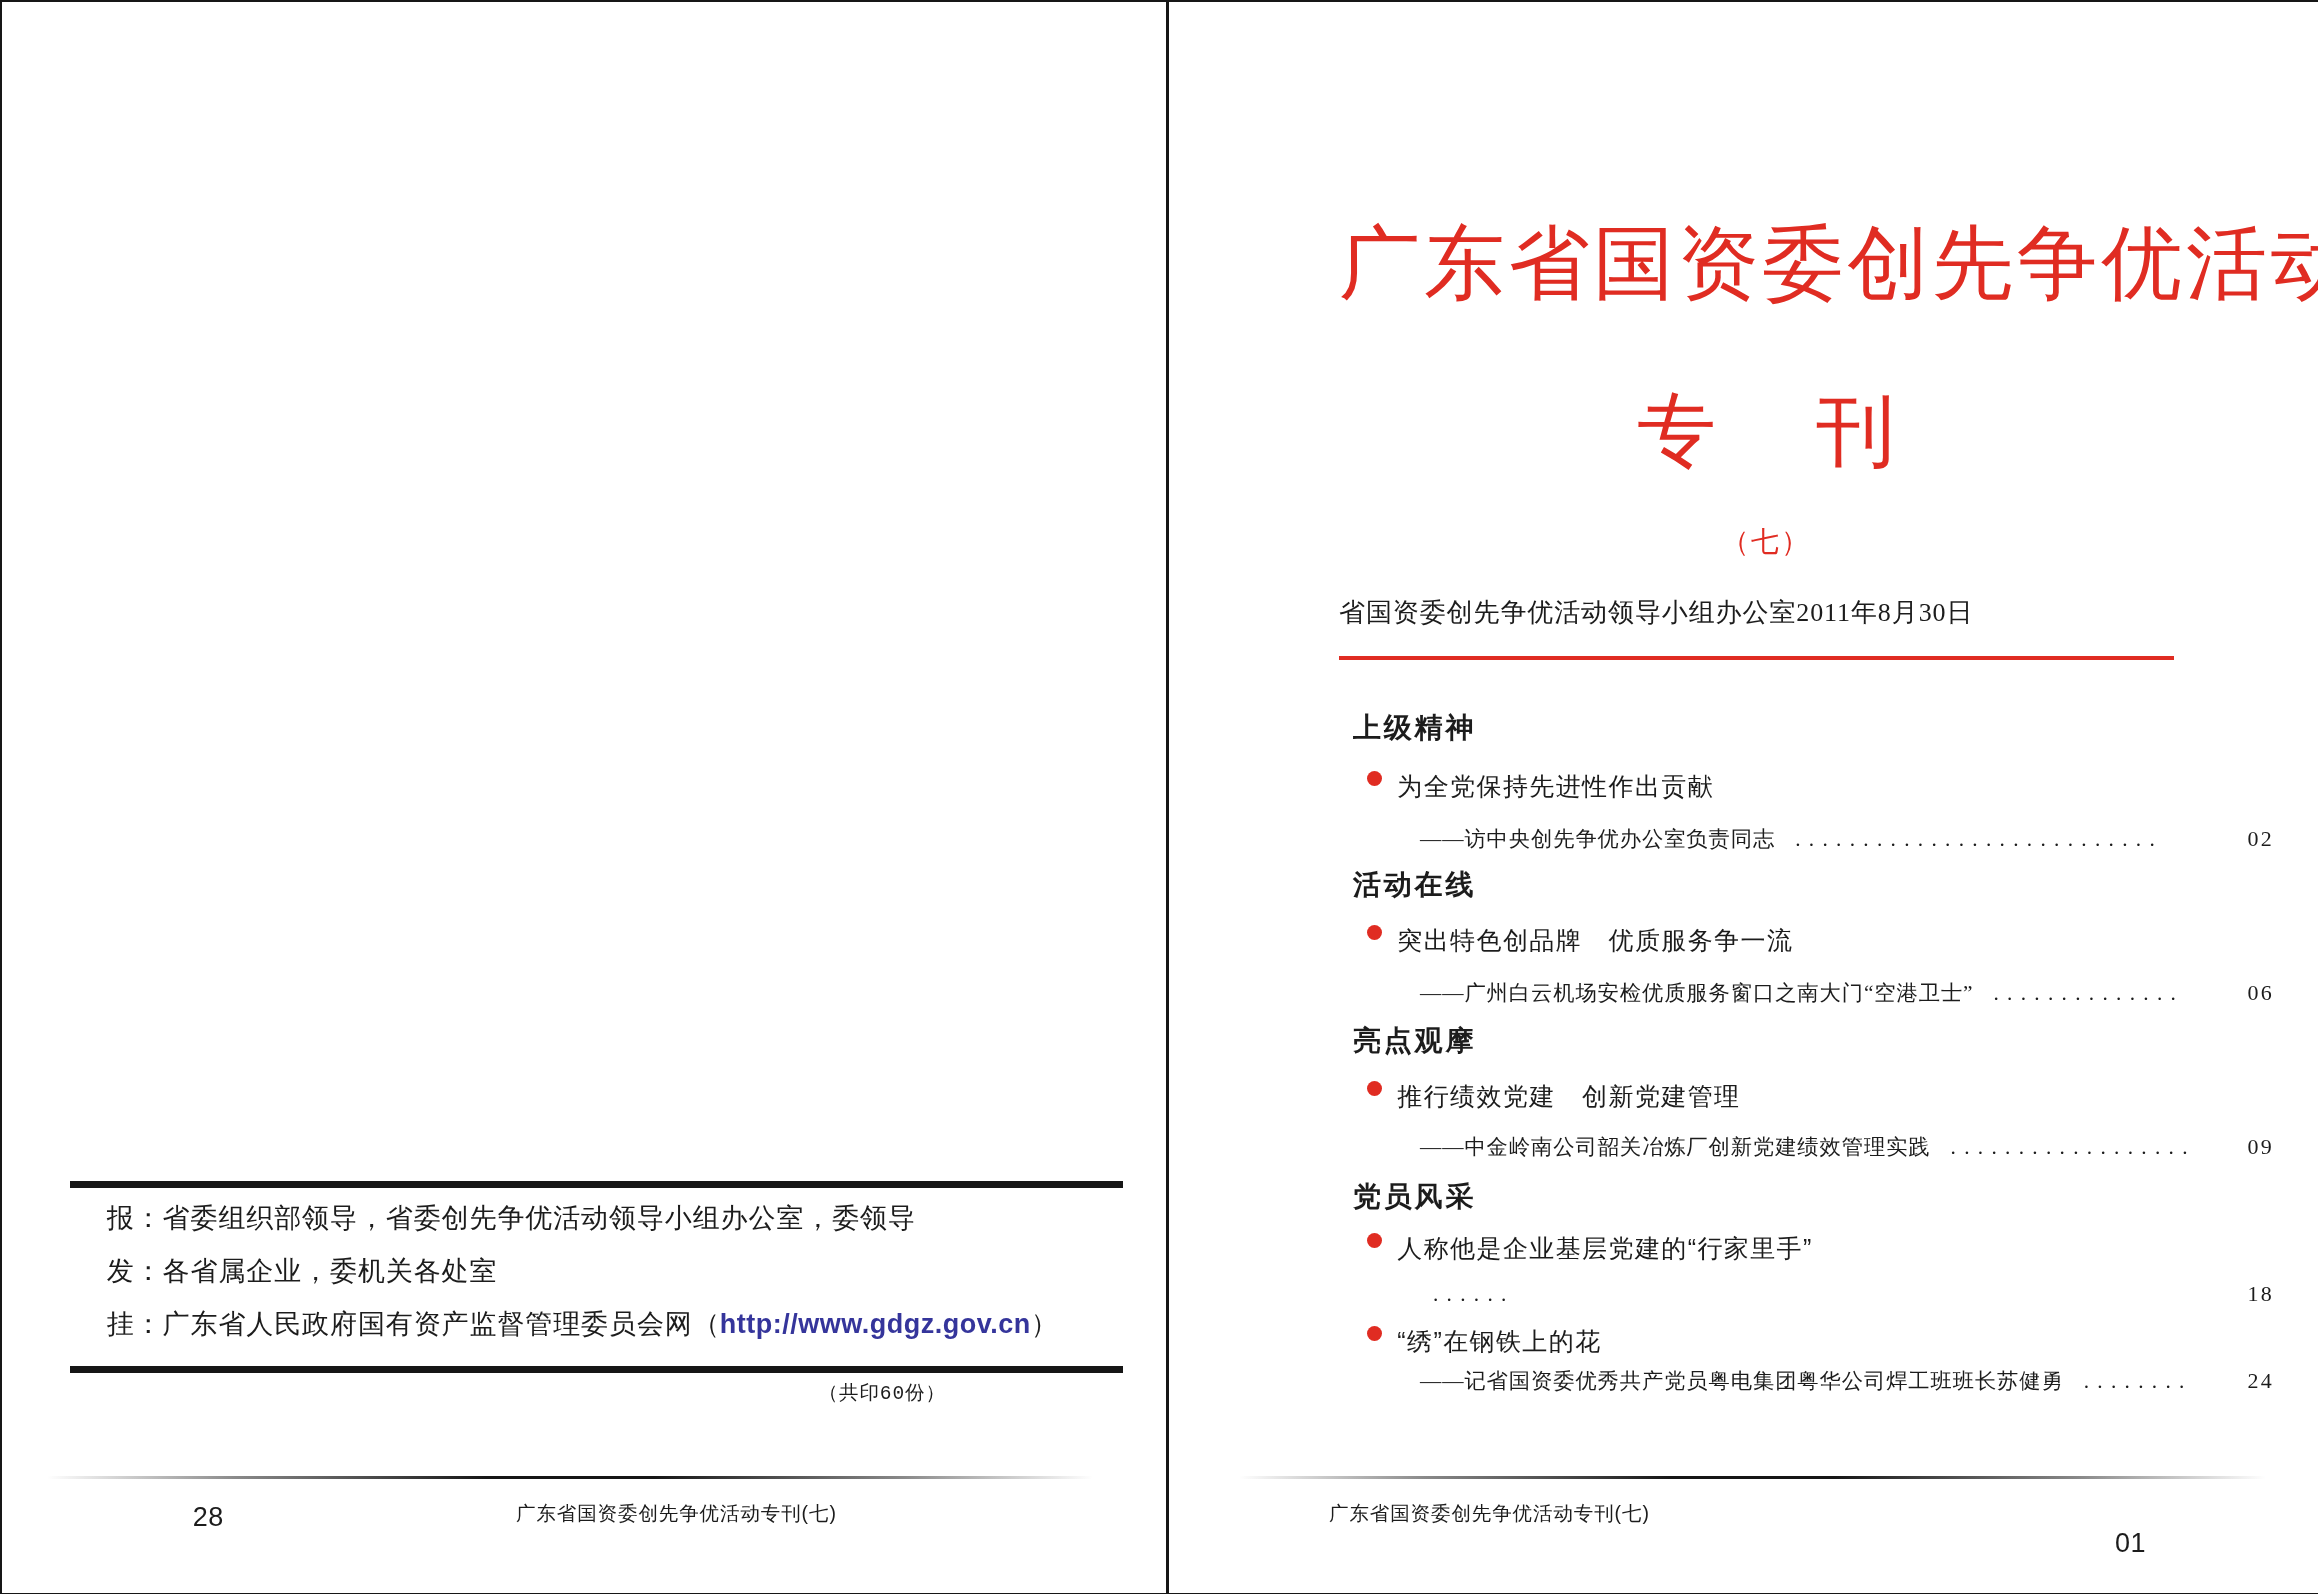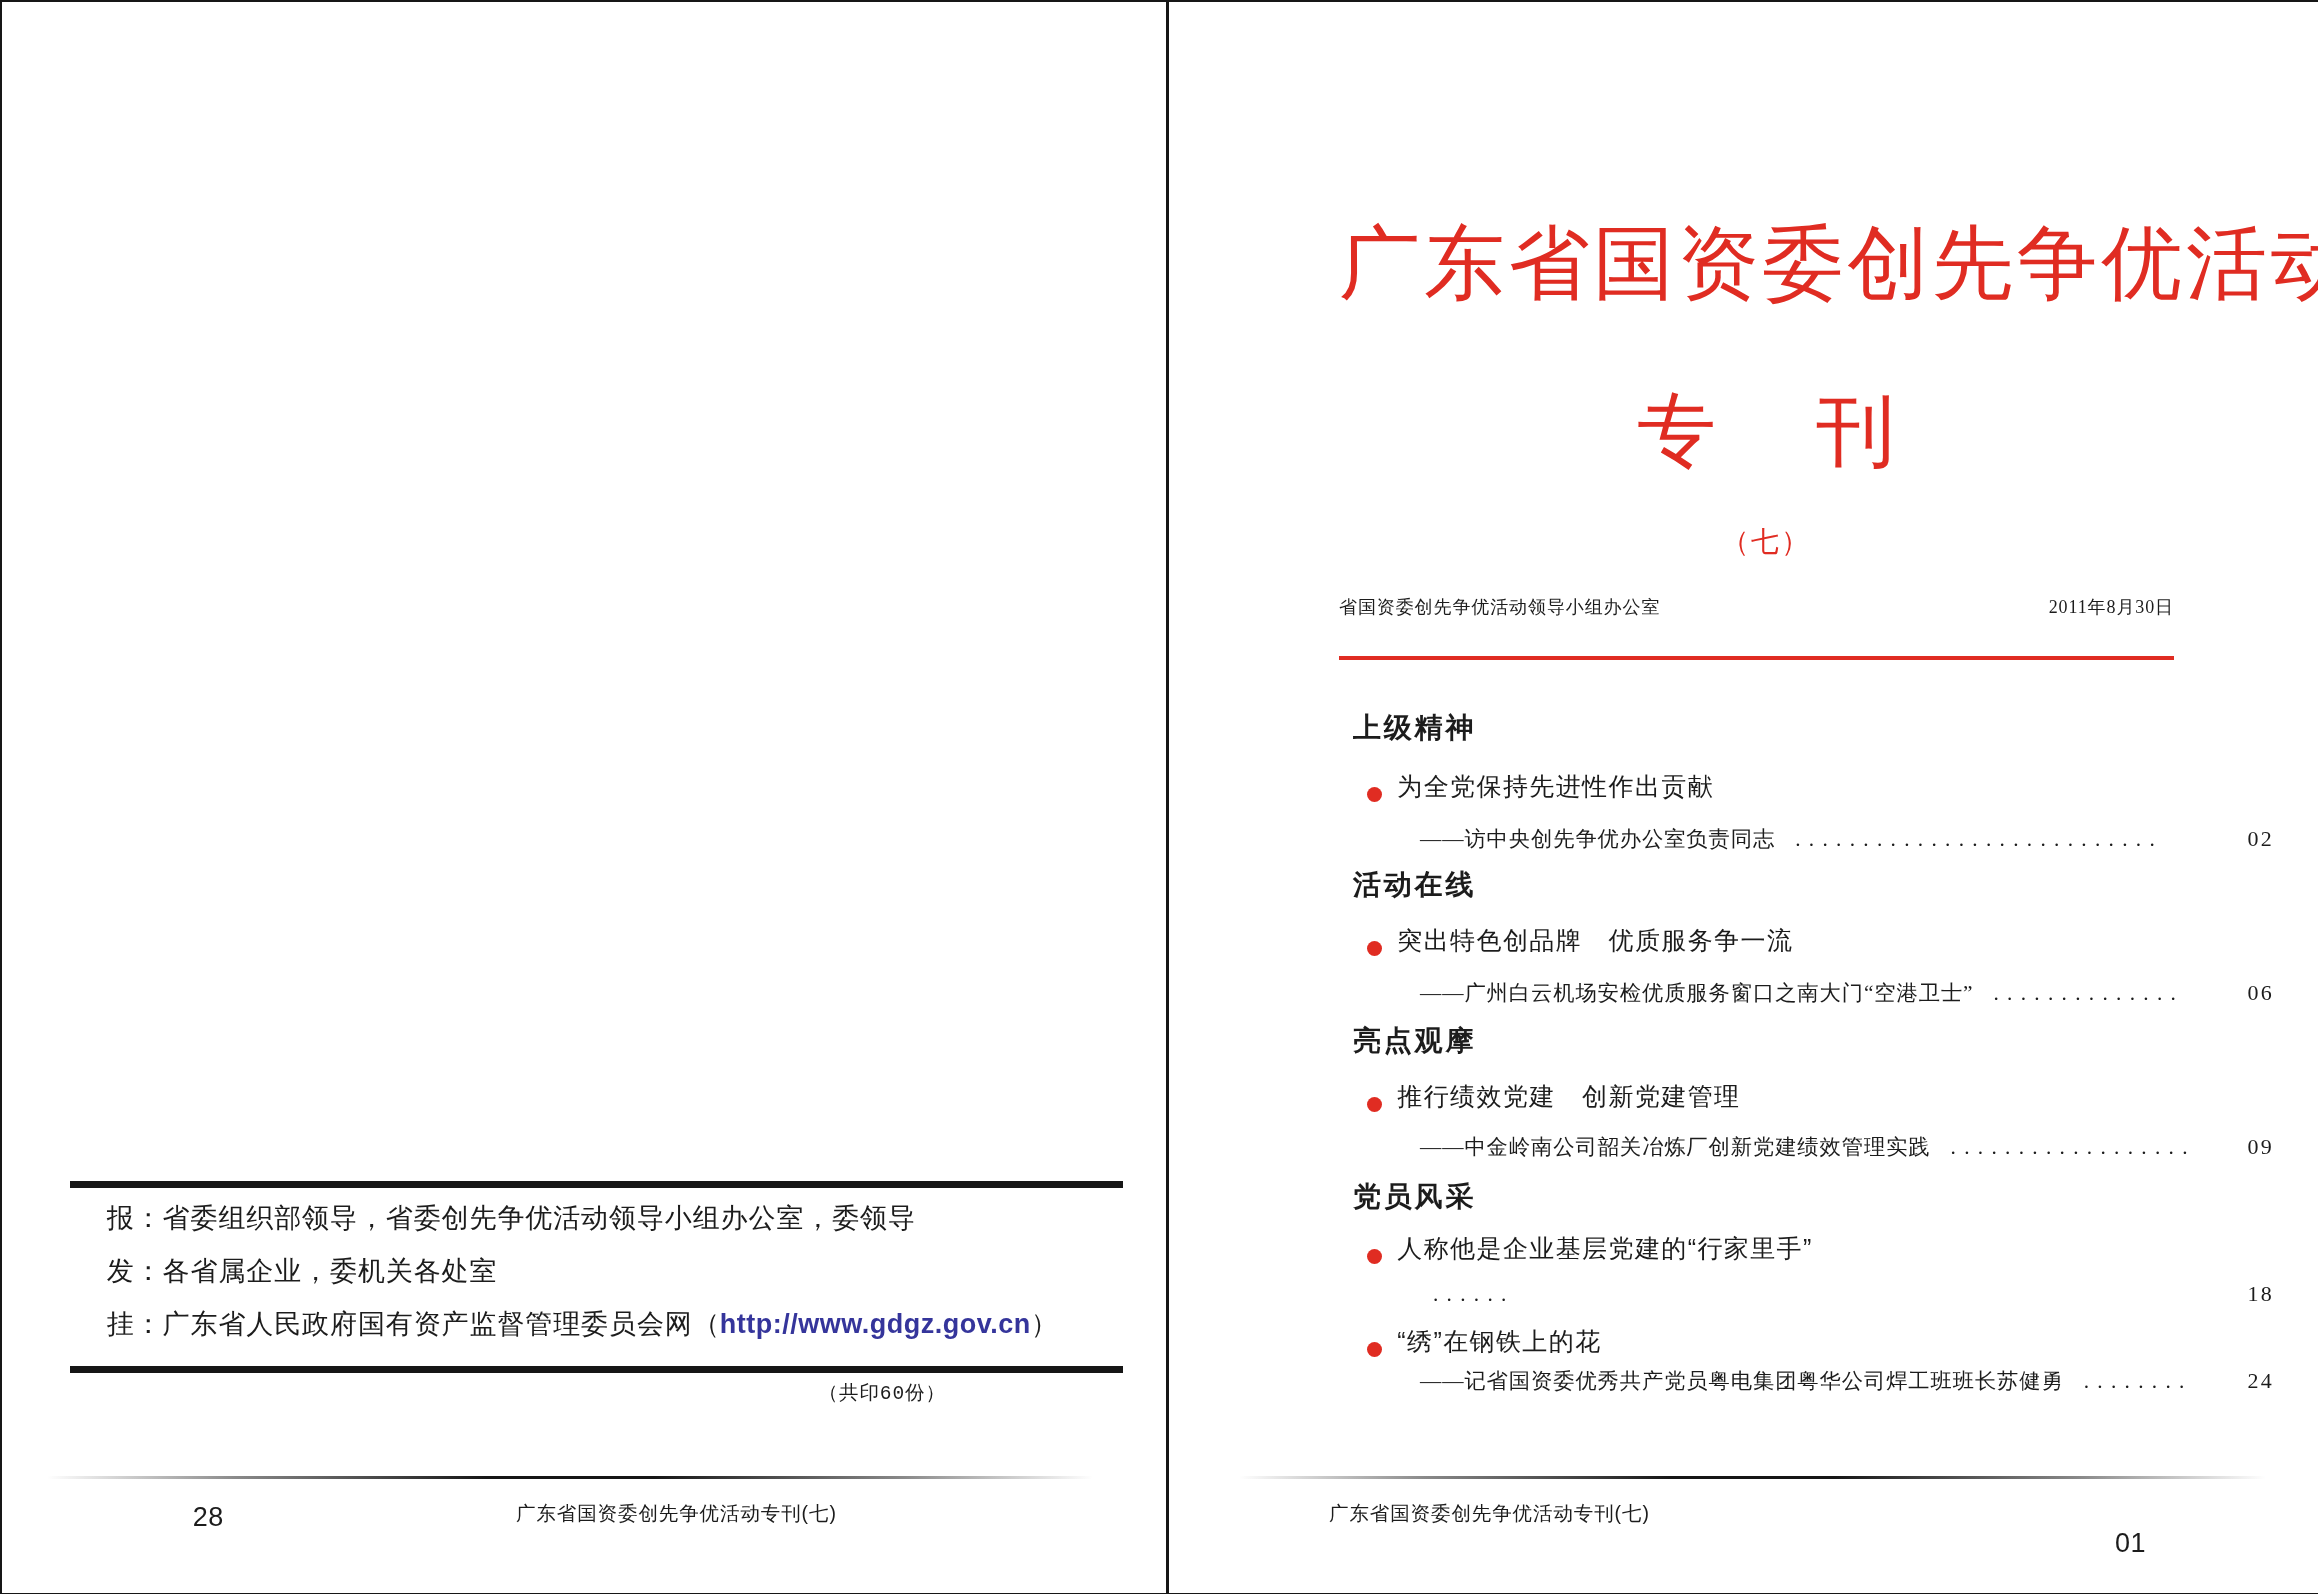--- a/index.html
+++ b/index.html
@@ -11,28 +11,28 @@
   .page.left{left:2.8px;width:987px;}
   .page.right{left:1169px;width:1162px;}
 
   
   .content{position:absolute;left:170px;width:854px;}
   .masthead-title{top:215px;text-align:center;font-size:81px;line-height:1.15;
                   letter-spacing:3.7px;color:var(--red);white-space:nowrap;}
   .masthead-sub{top:386px;display:flex;justify-content:center;gap:100px;
                 font-size:79px;line-height:1.1;color:var(--red);}
   .masthead-issue{top:522px;text-align:center;font-size:28px;line-height:1.2;color:var(--red);letter-spacing:1.9px;}
-  .masthead-office-row{top:594px;display:flex;justify-content:space-between;align-items:baseline;
-                       width:835px;font-size:18px;line-height:1.2;letter-spacing:0.9px;}
+  .masthead-office-row{top:594px;display:flex;justify-content:flex-start;align-items:baseline;
+                       width:835px;font-size:26px;line-height:1.2;letter-spacing:0.9px;}
   .red-rule{top:653px;width:835px;height:4.6px;background:var(--red);}
 
   
   .toc-heading{font-family:Liberation Sans, sans-serif;font-weight:bold;
                font-size:28px;line-height:1.2;letter-spacing:2.8px;padding-left:14px;white-space:nowrap;}
-  .toc-item{display:flex;align-items:flex-end;padding-left:28px;
+  .toc-item{display:flex;align-items:flex-start;padding-left:28px;
             font-family:"Liberation Sans","DejaVu Sans",sans-serif;
             font-size:25px;line-height:1.25;letter-spacing:1.4px;white-space:nowrap;}
   .bullet{display:inline-block;width:15px;height:15px;border-radius:50%;
           background:var(--red);margin-right:15.3px;flex:0 0 auto;}
   .toc-sub{display:flex;align-items:baseline;padding-left:81px;
            font-size:21.3px;line-height:1.3;letter-spacing:0.9px;gap:7px;}
   .toc-sub-text{white-space:nowrap;}
   .toc-dots{flex:1;overflow:hidden;white-space:nowrap;letter-spacing:8.3px;
             margin-left:13px;margin-right:3.7px;}
   .toc-page{font-size:22px;letter-spacing:2.3px;white-space:nowrap;}

